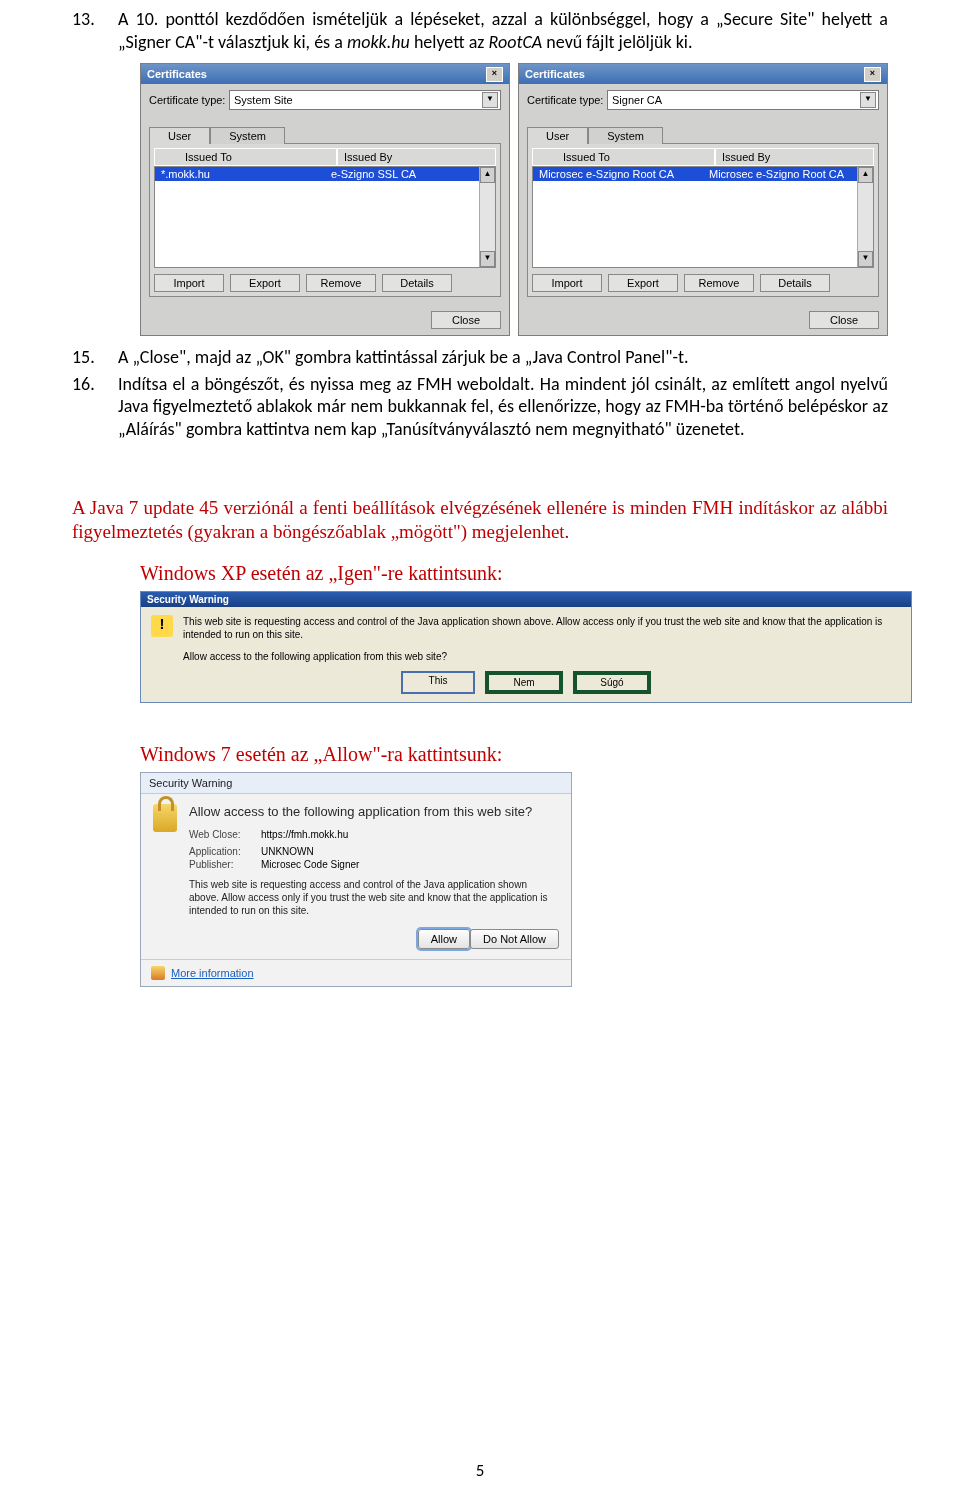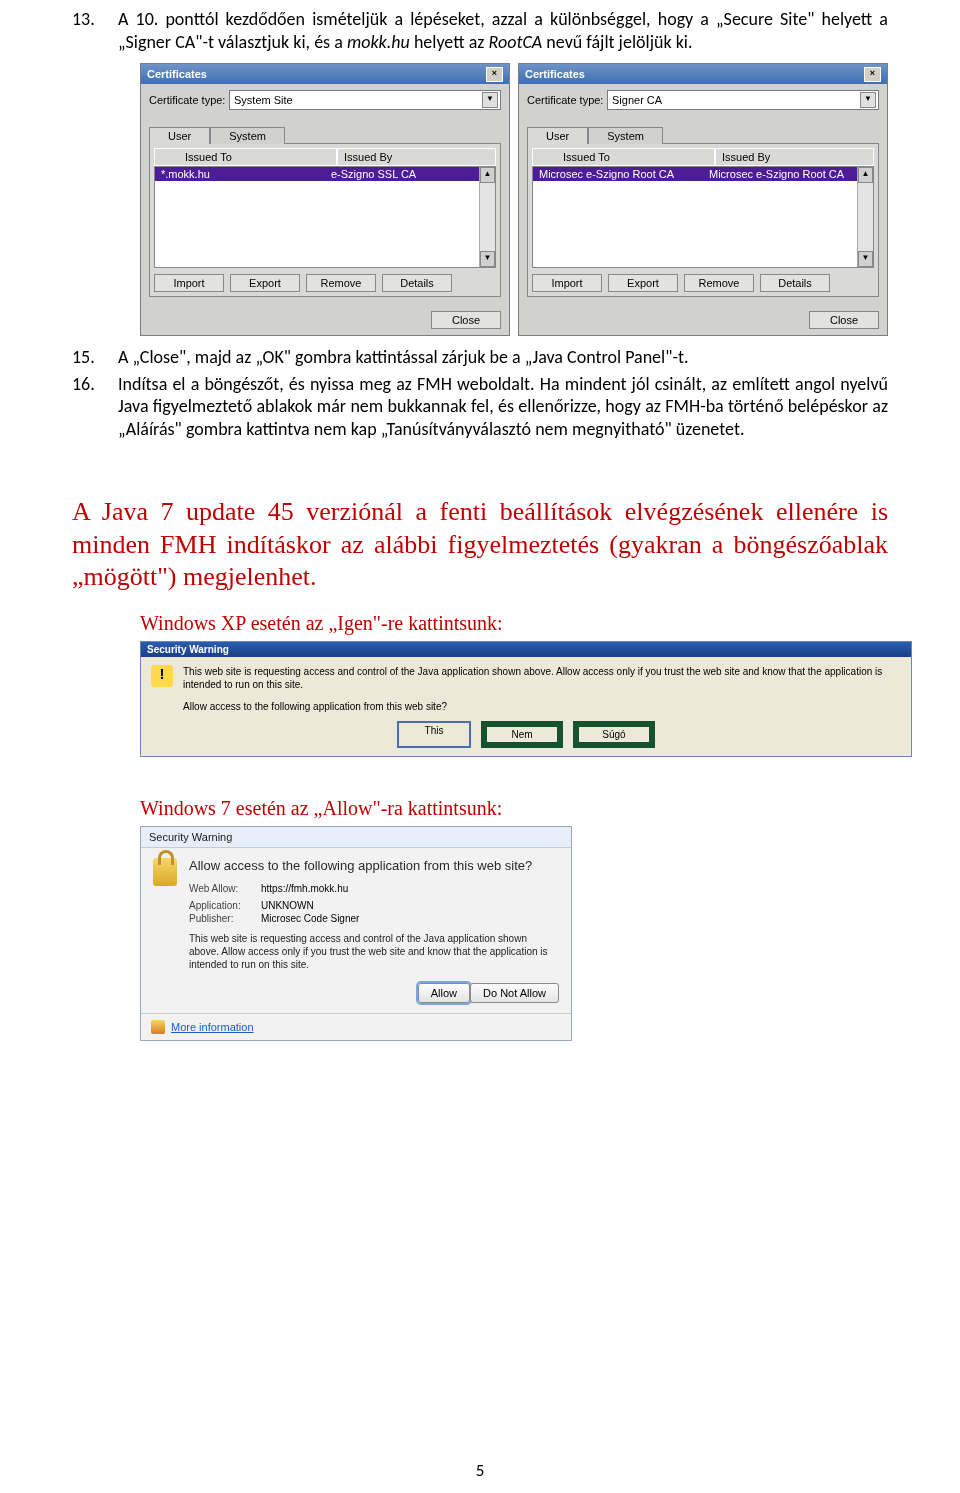--- a/index.html
+++ b/index.html
@@ -21,39 +21,39 @@
 .dlg .combo .arrow{width:14px;height:14px;background:#e0e0e0;border:1px solid #888;font-size:8px;text-align:center;line-height:12px;}
 .dlg .tabs{display:flex;margin-top:4px;}
 .dlg .tab{padding:2px 18px;font-size:11px;background:#d1d1cf;border:1px solid #888;border-bottom:none;position:relative;top:1px;}
 .dlg .tab.active{background:#d9d9d7;}
 .dlg .panel{border:1px solid #888;background:#d9d9d7;padding:4px;}
 .dlg .hdr{display:flex;background:#d9d9d7;font-size:11px;}
 .dlg .hdr div{border:1px solid #fff;padding:2px 6px;background:#d9d9d7;}
 .dlg .hdr .c1{flex:1;padding-left:30px;}
 .dlg .hdr .c2{flex:1;}
 .dlg .list{background:#fff;border:1px solid #888;height:100px;position:relative;}
-.dlg .selrow{background:#4c1d95;color:#fff;display:flex;font-size:11px;}
+.dlg .selrow{background:#1d4ed8;color:#fff;display:flex;font-size:11px;}
 .dlg .selrow div{padding:1px 6px;flex:1;white-space:nowrap;overflow:hidden;}
 .dlg .sbar{position:absolute;right:0;top:0;bottom:0;width:15px;background:#e4e4e4;border-left:1px solid #aaa;}
 .dlg .sbar .up,.dlg .sbar .dn{height:14px;background:#d0d0d0;border:1px solid #888;font-size:8px;text-align:center;line-height:12px;}
 .dlg .sbar .dn{position:absolute;bottom:0;left:0;right:0;}
 .dlg .btnrow{display:flex;gap:6px;margin-top:6px;}
 .dlg .btn{padding:2px 0;width:68px;text-align:center;background:#e2e2e0;border:1px solid #888;font-size:11px;}
 .dlg .closebar{display:flex;justify-content:flex-end;padding:6px 8px;}
-.redtext{color:#c00000;font-family:"Times New Roman",serif;font-size:26px;line-height:1.25;text-align:justify;margin:56px 0 18px 0;}
+.redtext{color:#c00000;font-family:"Times New Roman",serif;font-size:19px;line-height:1.25;text-align:justify;margin:56px 0 18px 0;}
 .redsub{color:#c00000;font-family:"Times New Roman",serif;font-size:20px;margin:0 0 6px 68px;}
 
 .xpwarn{width:770px;margin-left:68px;margin-bottom:40px;border:1px solid #6b88b8;background:#ece9d8;font-family:Tahoma,Arial,sans-serif;}
 .xpwarn .wtbar{background:linear-gradient(#2a5db0,#1a3f86);color:#fff;font-size:10px;font-weight:bold;padding:2px 6px;}
 .xpwarn .wbody{display:flex;padding:8px 10px 4px 10px;align-items:flex-start;gap:10px;}
 .xpwarn .wicon{width:22px;height:22px;background:#ffd94a;border-radius:3px;position:relative;flex:0 0 22px;}
 .xpwarn .wicon:before{content:"!";position:absolute;left:0;right:0;top:0;text-align:center;font-weight:bold;color:#000;font-size:15px;}
 .xpwarn .wtxt{flex:1;font-size:10px;line-height:1.35;color:#000;}
 .xpwarn .wbtns{display:flex;justify-content:center;gap:10px;padding:4px 0 8px 0;}
-.xpwarn .wbtn{width:70px;padding:2px 0;text-align:center;background:#ece9d8;border:6px solid #14532d;font-size:10px;}
+.xpwarn .wbtn{width:70px;padding:2px 0;text-align:center;background:#ece9d8;border:4px solid #14532d;font-size:10px;}
 
 .w7warn{width:430px;margin-left:68px;border:1px solid #9aa7b8;background:#f2f2f2;font-family:"Segoe UI",Tahoma,Arial,sans-serif;font-size:11px;color:#000;}
 .w7warn .w7title{background:#e7eef7;padding:4px 8px;font-size:11px;color:#1a1a1a;border-bottom:1px solid #c3cbd6;}
 .w7warn .w7body{padding:10px 12px 6px 12px;display:flex;gap:12px;align-items:flex-start;}
 .w7warn .lockicon{width:24px;height:28px;background:linear-gradient(#f7d66a,#d9a826);border-radius:3px;flex:0 0 24px;position:relative;}
 .w7warn .lockicon:before{content:"";position:absolute;top:-8px;left:5px;width:10px;height:12px;border:3px solid #c2922a;border-bottom:none;border-radius:8px 8px 0 0;}
 .w7warn .w7main{flex:1;}
 .w7warn .q{font-size:13px;color:#2a2a2a;margin-bottom:8px;line-height:1.3;}
 .w7warn .kv{display:flex;font-size:10px;margin:2px 0;}
 .w7warn .kv .k{width:72px;color:#444;}
@@ -204,21 +204,21 @@
   </div>
 
   <div class="redsub">Windows 7 esetén az „Allow"-ra kattintsunk:</div>
   <div class="w7warn">
     <div class="w7title">Security Warning</div>
     <div class="w7body">
       <div class="lockicon"></div>
       <div class="w7main">
         <div class="q">Allow access to the following application from this web site?</div>
         <div class="kv">
-            <span class="k">Web Allow:</span>
+            <span class="k">Web Close:</span>
             <span>https://fmh.mokk.hu</span>
           </div>
         <div class="kv" style="margin-top:6px;">
             <span class="k">Application:</span>
             <span>UNKNOWN</span>
           </div>
         <div class="kv">
             <span class="k">Publisher:</span>
             <span>Microsec Code Signer</span>
           </div>

